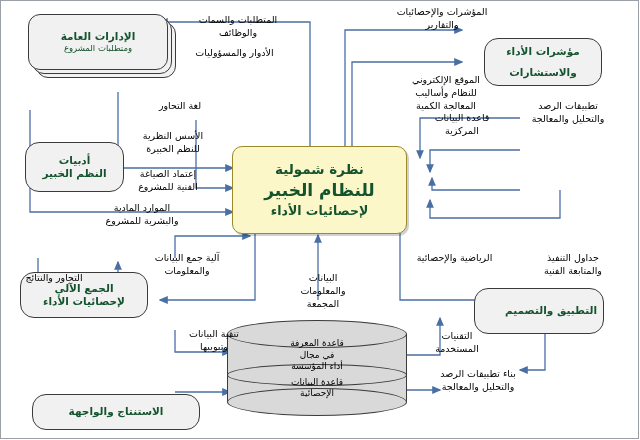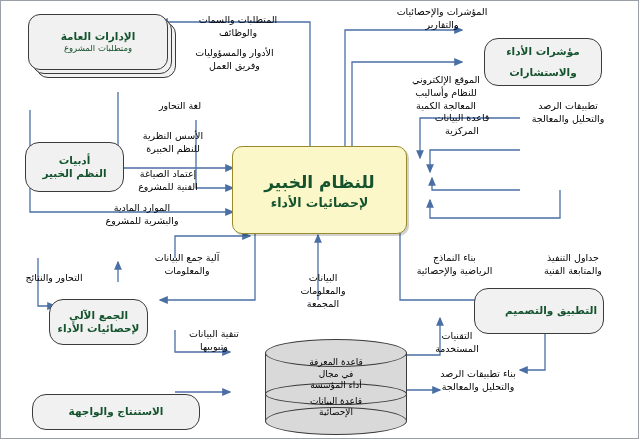--- a/index.html
+++ b/index.html
@@ -180,20 +180,21 @@
       <path d="M375,390 L440,390"></path>
 
       <path d="M175,330 L175,352 L230,352"></path>
       <path d="M175,392 L230,392"></path>
 
       <path d="M118,282 L118,262"></path>
     </g>
   </svg>
 
   <div class="node center-node" style="right:233px; top:146px; width:175px; height:88px;">
+    <div class="l1">نظرة شمولية</div>
     <div class="l2">للنظام الخبير</div>
     <div class="l3">لإحصائيات الأداء</div>
   </div>
 
   <div class="node rounded n-small" style="right:38px; top:38px; width:118px; height:48px;gap:8px;">
     <div>مؤشرات الأداء</div>
     <div>والاستشارات</div>
   </div>
 
   <div class="stacked" style="right:462px; top:14px; width:150px; height:70px;">
@@ -207,30 +208,30 @@
 
   <div class="node rounded n-small" style="right:516px; top:142px; width:99px; height:50px;">
     <div>أدبيات</div>
     <div>النظم الخبير</div>
   </div>
 
   <div class="node rounded n-small" style="right:36px; top:288px; width:130px; height:46px;padding-left:24px;">
     <div>التطبيق والتصميم</div>
   </div>
 
-  <div class="node rounded n-small" style="right:492px; top:299px; width:99px; height:46px;">
+  <div class="node rounded n-small" style="right:492px; top:272px; width:128px; height:46px;">
     <div>الجمع الآلي</div>
     <div>لإحصائيات الأداء</div>
   </div>
 
   <div class="node rounded n-small" style="right:440px; top:370px; width:168px; height:36px;margin-top:24px;">
     <div>الاستنتاج والواجهة</div>
   </div>
 
-  <div class="cyl-wrap" style="right:233px; top:339px; width:142px; height:96px;">
+  <div class="cyl-wrap" style="right:233px; top:320px; width:132px; height:96px;padding-left:48px;">
     <div class="cyl-body"></div>
     <div class="cyl-top"></div>
     <div class="cyl-bot"></div>
     <div class="cyl-mid"></div>
     <div class="cyl-text">
       <div class="top-t">
         <div>قاعدة المعرفة</div>
         <div>في مجال</div>
         <div>أداء المؤسسة</div>
       </div>
@@ -246,21 +247,20 @@
     <div>والتقارير</div>
   </div>
 
   <div class="label" style="right:342px; top:14px; width:120px;">
     <div>المتطلبات والسمات</div>
     <div>والوظائف</div>
   </div>
 
   <div class="label" style="right:348px; top:47px; width:115px;">
     <div>الأدوار والمسؤوليات</div>
-    <div>وفريق العمل</div>
   </div>
 
   <div class="label" style="right:144px; top:74px; width:100px;">
     <div>الموقع الإلكتروني</div>
     <div>للنظام وأساليب</div>
     <div>المعالجة الكمية</div>
   </div>
 
   <div class="label" style="right:12px; top:100px; width:120px;">
     <div>تطبيقات الرصد</div>
@@ -290,21 +290,20 @@
     <div>الموارد المادية</div>
     <div>والبشرية للمشروع</div>
   </div>
 
   <div class="label" style="right:12px; top:252px; width:110px;">
     <div>جداول التنفيذ</div>
     <div>والمتابعة الفنية</div>
   </div>
 
   <div class="label" style="right:128px; top:252px; width:115px;">
-    <div>بناء النماذج</div>
     <div>الرياضية والإحصائية</div>
   </div>
 
   <div class="label" style="right:278px; top:272px; width:78px;">
     <div>البيانات</div>
     <div>والمعلومات</div>
     <div>المجمعة</div>
   </div>
 
   <div class="label" style="right:398px; top:252px; width:110px;">

